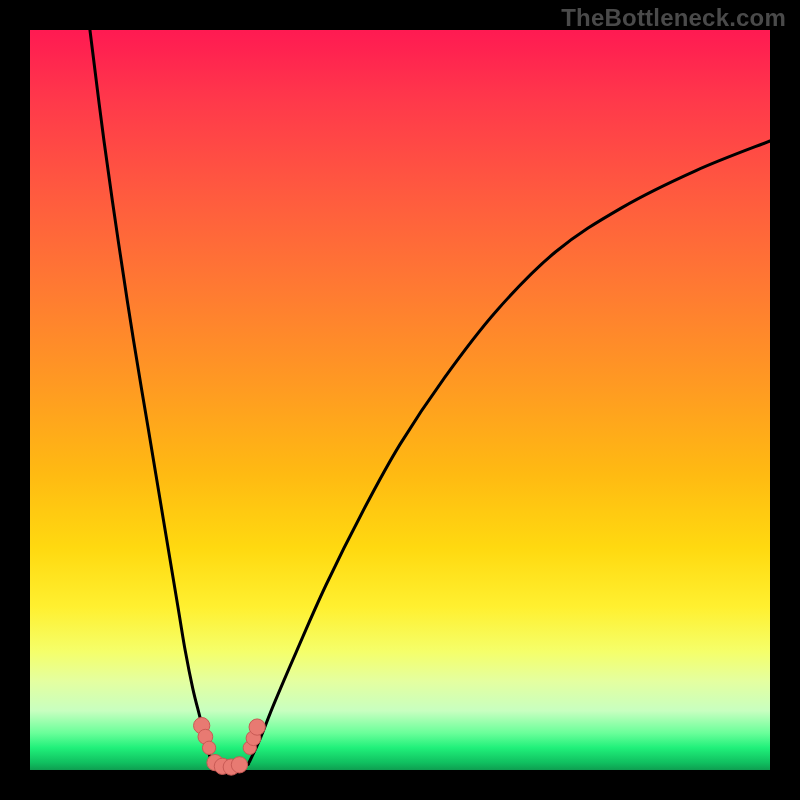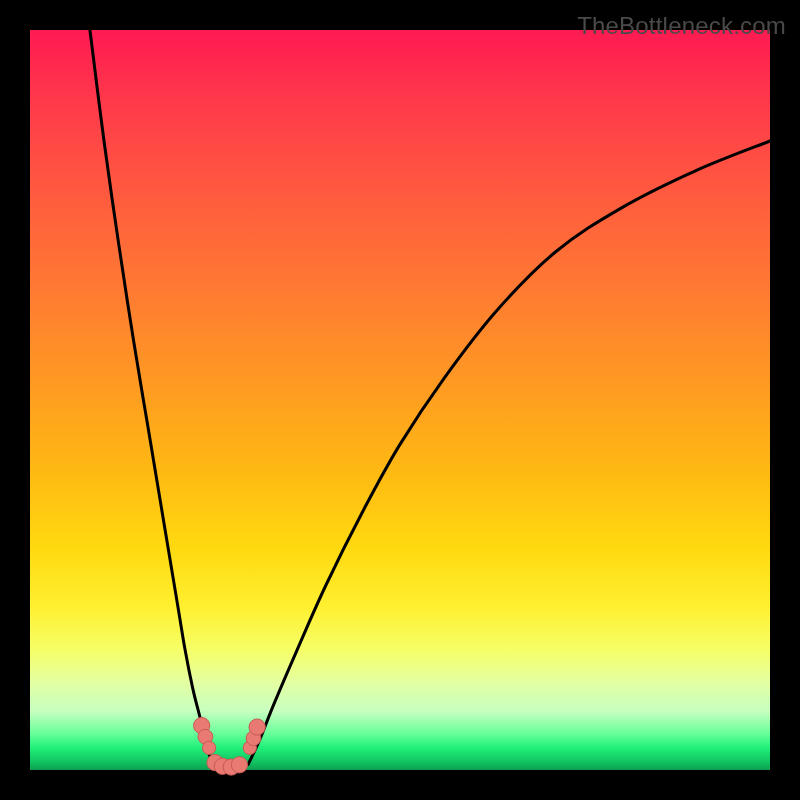--- a/index.html
+++ b/index.html
@@ -38,25 +38,25 @@
       #e4ffa0 88%,
       #c8ffc0 92%,
       #6aff9a 95%,
       #20f07a 97%,
       #10c060 99%,
       #0e9e50 100%
     );
   }
   .watermark {
     position: absolute;
-    top: 12px;
+    top: 4px;
     right: 14px;
     color: #4a4a4a;
     font-size: 24px;
-    font-weight: 400;
+    font-weight: 700;
     letter-spacing: 0.2px;
     user-select: none;
     margin-left: 36px;
   }
   svg.curves {
     position: absolute;
     left: 0;
     top: 0;
     width: 740px;
     height: 740px;

